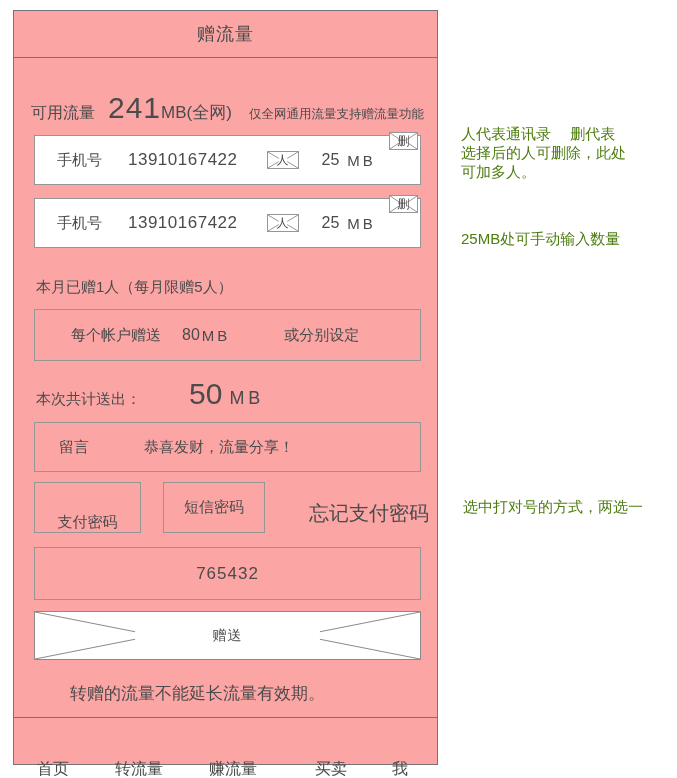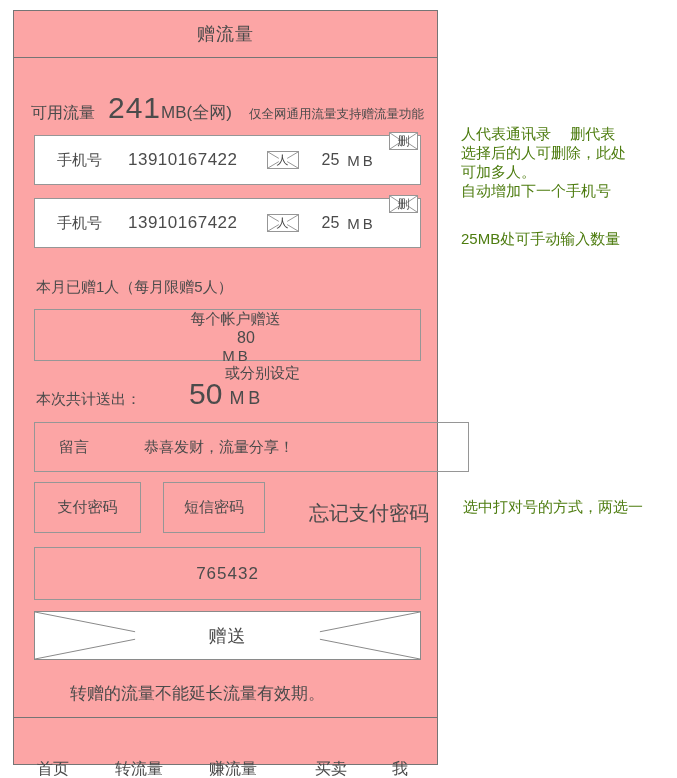--- a/index.html
+++ b/index.html
@@ -48,65 +48,65 @@
     border:1px solid #969696; box-sizing:border-box; background:#fff;
     display:flex; align-items:center; justify-content:center;
   }
   .del-badge .glyph{font-size:12px; position:relative; z-index:2;}
 
   .month-text{position:absolute; left:22px; top:267px; font-size:15px;}
 
   .per-account-box{
     position:absolute; left:20px; top:298px; width:387px; height:52px;
     border:1px solid #969696; box-sizing:border-box;
-    display:flex; align-items:center; padding-left:16px; white-space:nowrap;flex-direction:column;
+    display:flex; align-items:center; padding-left:36px; white-space:nowrap;
   }
   .pa-label{font-size:15px;}
   .pa-amount{font-size:16px; margin-left:21px;}
   .pa-unit{font-size:15px; margin-left:2px; letter-spacing:3px;}
   .pa-alt{font-size:15px; margin-left:54px;}
 
   .total-row{position:absolute; left:22px; top:366px; display:flex; align-items:baseline; white-space:nowrap;}
   .t-label{font-size:15px;}
   .t-value{font-size:30px; font-weight:300; margin-left:48px;}
   .t-unit{font-size:18px; margin-left:7px; letter-spacing:4px;}
 
   .message-box{
-    position:absolute; left:20px; top:411px; width:435px; height:50px;
+    position:absolute; left:20px; top:411px; width:387px; height:50px;
     border:1px solid #969696; box-sizing:border-box;
     display:flex; align-items:center; padding-left:24px;
   }
   .m-label{font-size:15px;}
   .m-value{font-size:15px; margin-left:55px;}
 
   .pwd-box{
     position:absolute; top:471px; height:51px; border:1px solid #969696;
     box-sizing:border-box; display:flex; align-items:center; justify-content:center;
     font-size:15px;
   }
-  .pwd-pay{left:20px; width:107px;}
+  .pwd-pay{left:20px; width:107px;align-items:flex-end;}
   .pwd-sms{left:149px; width:102px;}
   .forgot-link{position:absolute; left:295px; top:489px; font-size:20px;}
 
   .code-box{
     position:absolute; left:20px; top:536px; width:387px; height:53px;
     border:1px solid #969696; box-sizing:border-box;
     display:flex; align-items:center; justify-content:center;
     font-size:17px; letter-spacing:1px;
   }
 
   .gift-btn{
     position:absolute; left:20px; top:600px; width:387px; height:49px;
     border:1px solid #8a8a8a; box-sizing:border-box; background:#fff;
   }
   .gift-btn svg{position:absolute; left:0; top:0; width:100%; height:100%;}
   .gift-btn .gift-label{
     position:absolute; left:0; top:0; width:100%; height:100%;
     display:flex; align-items:center; justify-content:center;
-    font-size:18px; letter-spacing:1px;
+    font-size:14px; letter-spacing:1px;
   }
 
   .footnote{position:absolute; left:56px; top:671px; font-size:17px;}
 
   .navbar{
     position:absolute; left:0; bottom:0; width:100%; height:47px;
     border-top:1px solid #757575; box-sizing:border-box;
   }
   .nav-item{position:absolute; top:50%; transform:translateY(-50%); font-size:16px;margin-top:28px;}
   .nav-item:nth-child(1){left:23px;}
@@ -237,20 +237,19 @@
       <span class="nav-item">买卖</span>
       <span class="nav-item">我</span>
     </div>
 
   </div>
 
   <div class="anno anno-contacts">
     <div>人代表通讯录　 删代表</div>
     <div>选择后的人可删除，此处</div>
     <div>可加多人。</div>
-    <div>自动增加下一个手机号</div>
   </div>
 
   <div class="anno anno-amount">25MB处可手动输入数量</div>
 
   <div class="anno anno-password">选中打对号的方式，两选一</div>
 
 </div>
 
 </body></html>

